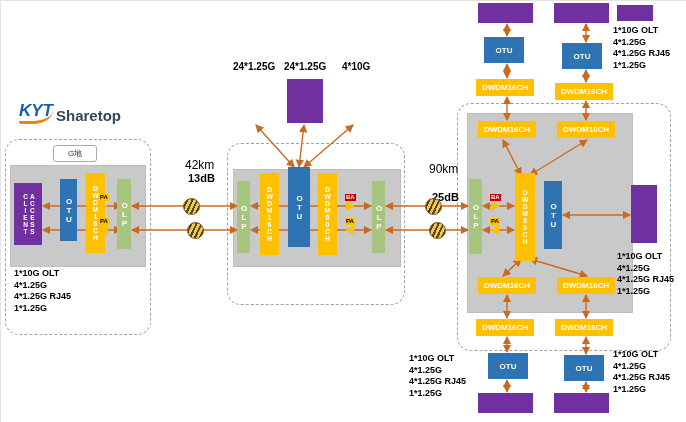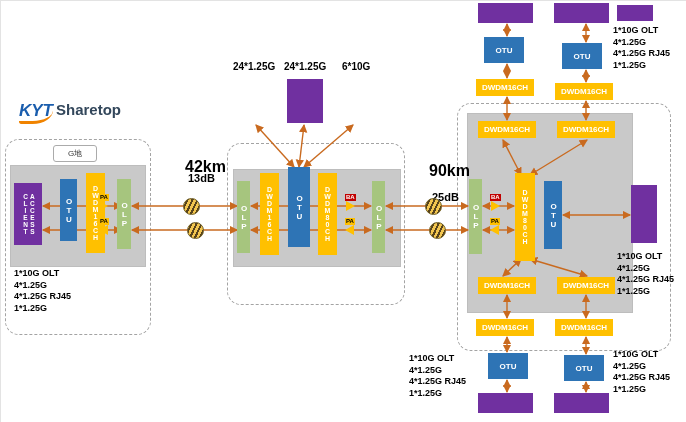--- a/index.html
+++ b/index.html
@@ -11,35 +11,35 @@
   .box{display:flex;align-items:center;justify-content:center;color:#fff;font-weight:bold;
        text-align:center;z-index:3;}
   .purple{background:#7030A0;}
   .blue{background:#2E74B5;}
   .yellow{background:#FFC000;}
   .green{background:#A6C57E;}
   .v{writing-mode:vertical-rl;text-orientation:upright;line-height:1;}
   .v2{writing-mode:vertical-lr;text-orientation:upright;line-height:1.05;}
   .caption{font-size:9px;font-weight:600;color:#000;line-height:11.5px;white-space:nowrap;z-index:3;}
   .toplabel{font-size:10px;font-weight:700;color:#000;white-space:nowrap;z-index:3;}
-  .km{font-size:16px;font-weight:700;color:#000;z-index:3;}
+  .km{font-size:12px;font-weight:400;color:#000;z-index:3;}
   .db{font-size:11px;font-weight:700;color:#000;z-index:3;}
   .sitechip{background:#fff;border:1px solid #ababab;border-radius:3px;font-size:8px;color:#333;
             display:flex;align-items:center;justify-content:center;z-index:3;}
   .globe{width:15px;height:15px;border-radius:50%;border:1px solid #6b5a20;z-index:3;
          background:repeating-linear-gradient(115deg,#F3C64F 0 2.5px,#57431c 2.5px 4.5px);}
   .amp{display:flex;flex-direction:column;align-items:center;z-index:4;}
   .amp-label{font-size:6px;font-weight:700;padding:0 1px;line-height:7px;}
   .pa-label{background:#FFC000;color:#000;}
   .ba-label{background:#C00000;color:#fff;}
   .tri-r{width:0;height:0;border-top:5px solid transparent;border-bottom:5px solid transparent;
          border-left:9px solid #FFC000;}
   .tri-l{width:0;height:0;border-top:5px solid transparent;border-bottom:5px solid transparent;
          border-right:9px solid #FFC000;}
-  .logo{z-index:3;display:flex;align-items:flex-start;gap:3px;}
+  .logo{z-index:3;display:flex;align-items:flex-end;gap:3px;}
   .logo .mark{font-style:italic;font-weight:900;font-size:17px;color:#1A5DAD;border-bottom:3px solid #F08300;border-radius:0 0 60% 10%;}
   .logo .name{font-weight:800;font-size:15px;color:#33475B;}
   svg#wires{position:absolute;left:0;top:0;z-index:2;}
 </style>
 </head>
 <body>
 
 <div id="stage">
 
   <svg id="wires" width="686" height="422">
@@ -131,21 +131,21 @@
 
   <div class="abs km" style="left:184px;top:157px;"><span>42km</span></div>
   <div class="abs db" style="left:187px;top:171px;"><span>13dB</span></div>
   <div class="abs globe" style="left:182px;top:197px;"></div>
   <div class="abs globe" style="left:186px;top:221px;"></div>
 
   <div class="abs dashed-box" style="left:226px;top:142px;width:176px;height:160px;"></div>
 
   <div class="abs toplabel" style="left:232px;top:60px;"><span>24*1.25G</span></div>
   <div class="abs toplabel" style="left:283px;top:60px;"><span>24*1.25G</span></div>
-  <div class="abs toplabel" style="left:341px;top:60px;"><span>6*10G</span></div>
+  <div class="abs toplabel" style="left:341px;top:60px;"><span>4*10G</span></div>
 
   <div class="abs box purple" style="left:286px;top:78px;width:36px;height:44px;font-size:8px;"></div>
 
   <div class="abs panel" style="left:232px;top:168px;width:166px;height:96px;"></div>
   <div class="abs box green v" style="left:236px;top:180px;width:13px;height:72px;font-size:8px;">
     <span>OLP</span>
   </div>
   <div class="abs box yellow v" style="left:259px;top:172px;width:19px;height:82px;font-size:7px;">
     <span>DWDM16CH</span>
   </div>

